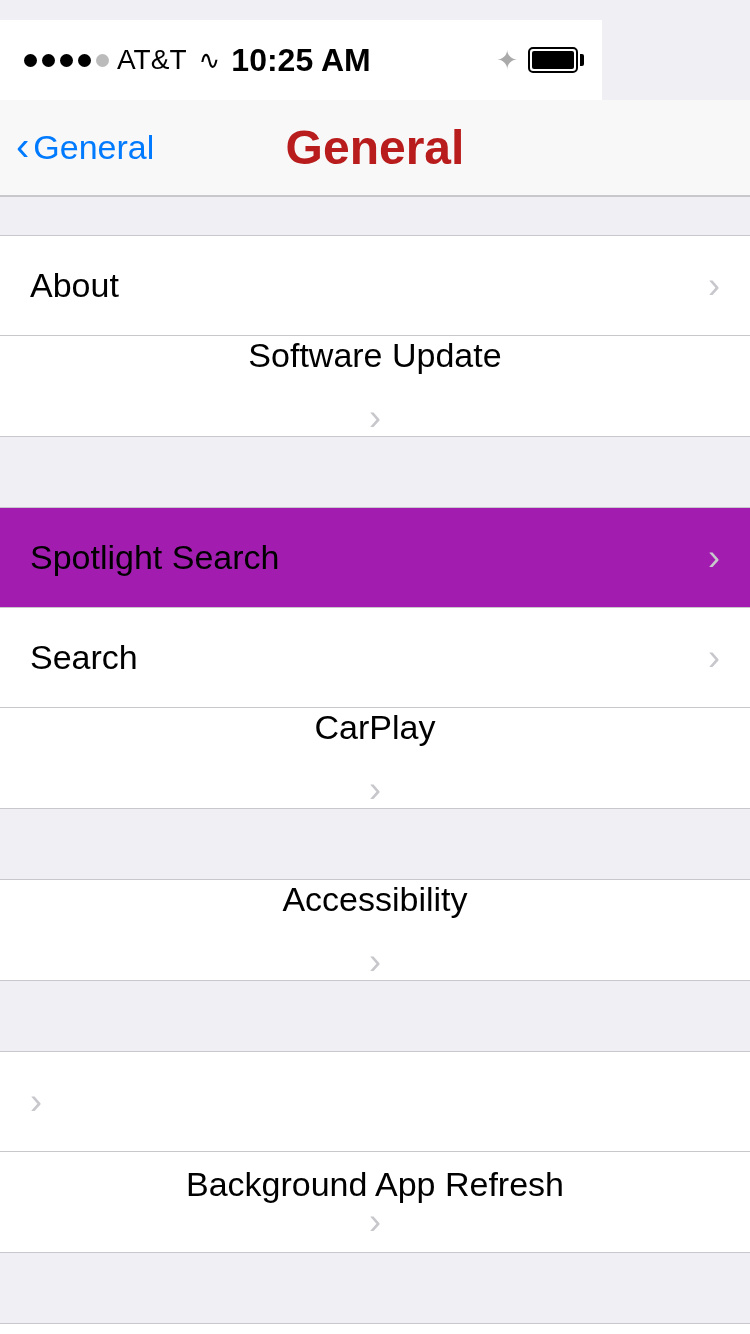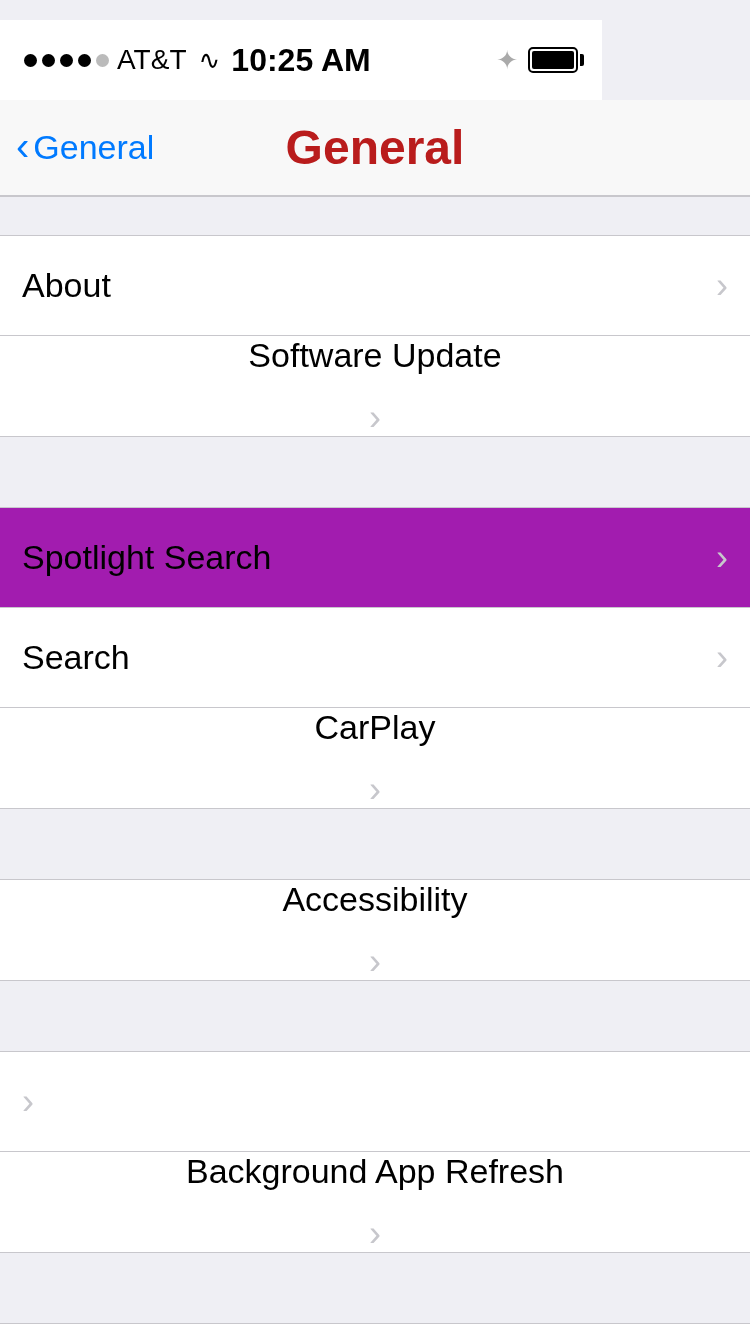--- a/index.html
+++ b/index.html
@@ -147,21 +147,21 @@
     
     .settings-group {
       background: #fff;
     }
 
     .settings-row {
       height: 100px;
       display: flex;
       align-items: center;
       justify-content: space-between;
-      padding: 0 22px;
+      padding: 0 30px;
       background: #fff;
       border-bottom: 1px solid #c8c7cc;
       cursor: pointer;
       position: relative;
     }
 
     .settings-row:last-child {
       border-bottom: none;
       flex-direction: column;
     }
@@ -273,28 +273,28 @@
 </div>
 
 <div class="section-sep"></div>
 
 <div class="settings-group">
   <div class="settings-row">
     <div class="row-right">
       <span class="chevron">›</span>
     </div>
   </div>
+  <div class="settings-row" style="border-bottom:none;justify-content:center;">
+    <span class="row-label">Background App Refresh</span>
+    <div class="row-right">
+      <span class="chevron">›</span>
+    </div>
+  </div>
+</div>
+
+<div class="section-sep"></div>
+
+<div class="settings-group">
   <div class="settings-row" style="border-bottom:none;">
-    <span class="row-label">Background App Refresh</span>
-    <div class="row-right">
-      <span class="chevron">›</span>
-    </div>
-  </div>
-</div>
-
-<div class="section-sep"></div>
-
-<div class="settings-group">
-  <div class="settings-row" style="border-bottom:none;">
     
     
   </div>
 </div>
 
 </body></html>

